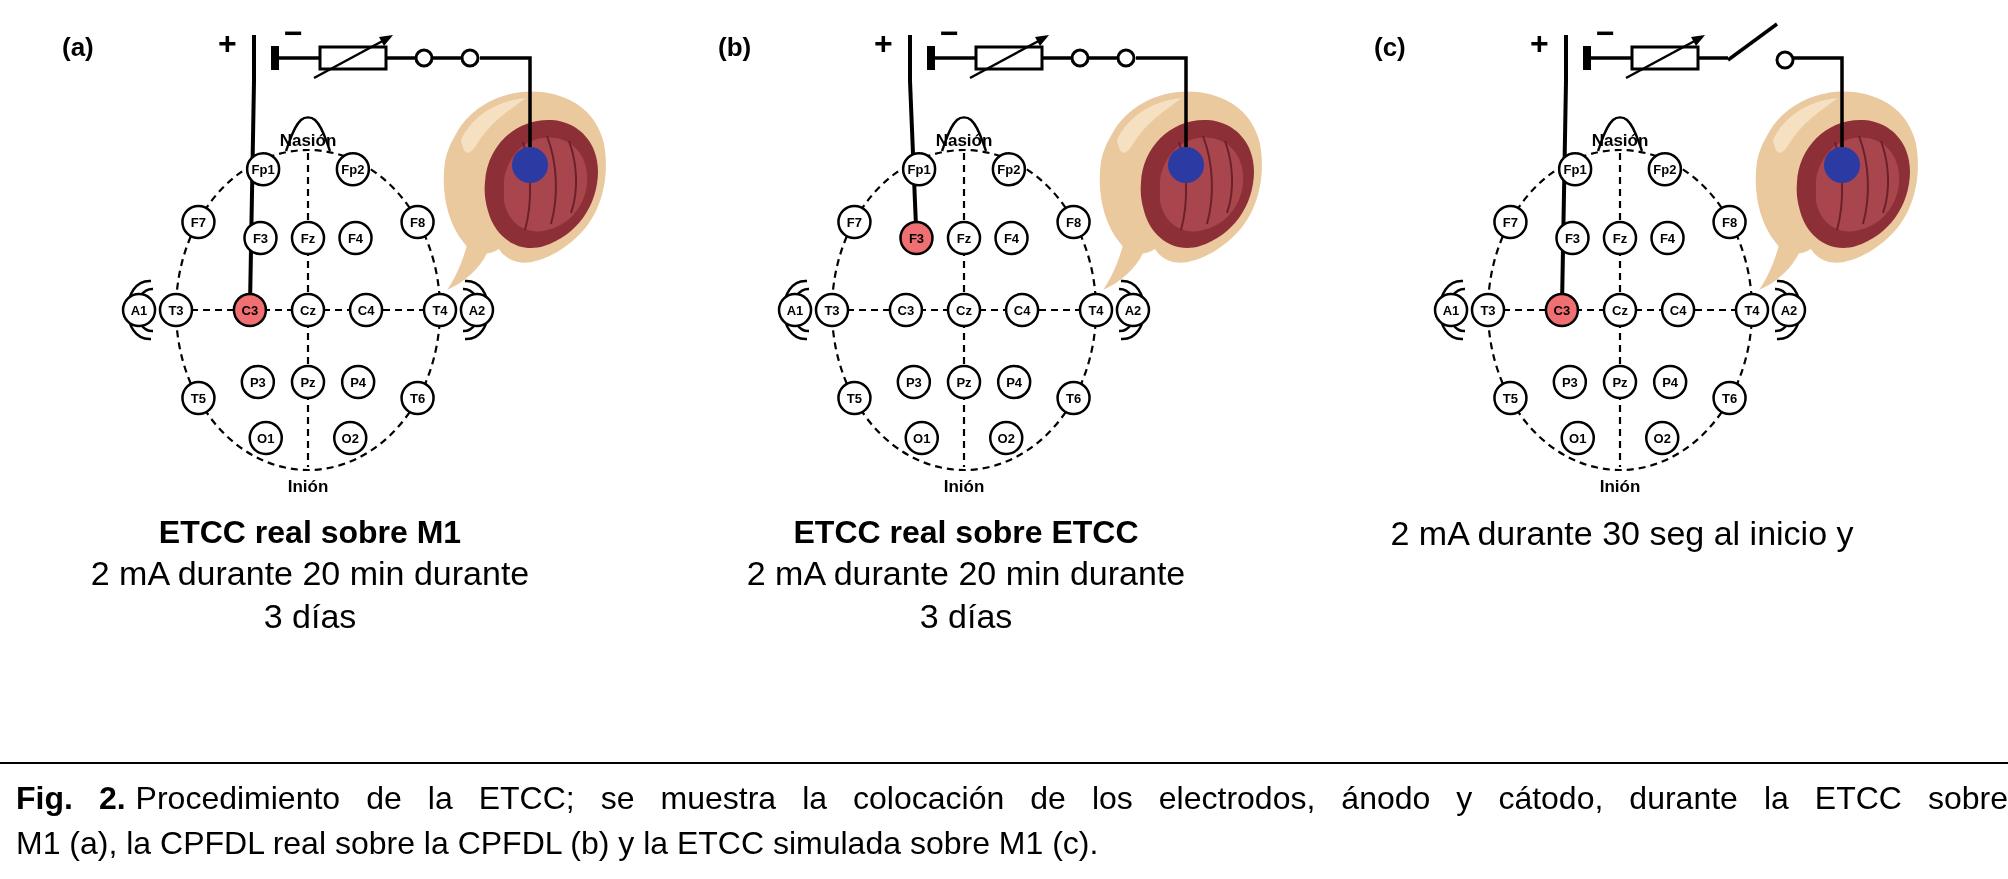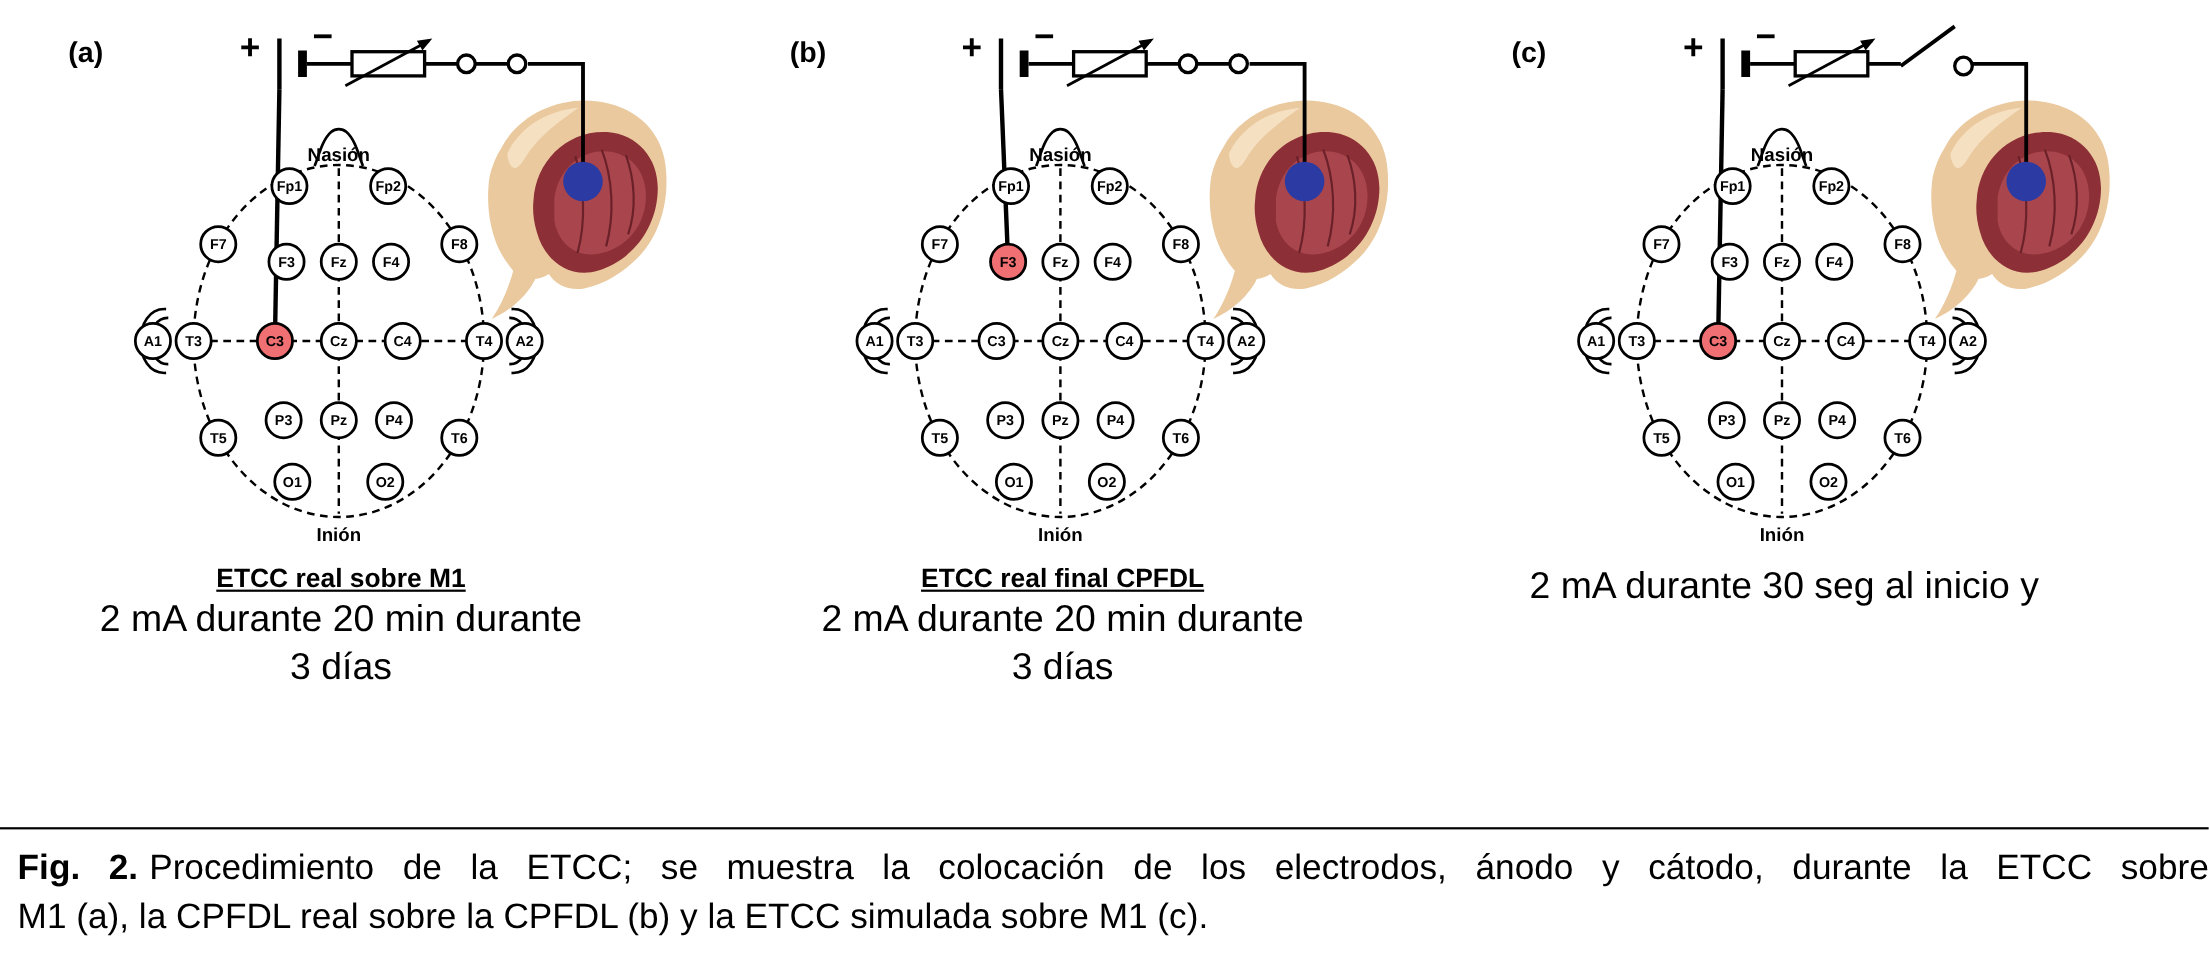--- a/index.html
+++ b/index.html
@@ -5,21 +5,21 @@
   *{box-sizing:border-box}
   html,body{margin:0;padding:0}
   body{
     width:2008px;height:879px;overflow:hidden;background:#fff;color:#000;
     font-family:"Liberation Sans","DejaVu Sans",sans-serif;
   }
   .panels{display:flex;padding:10px 0 0 18px;}
   figure.panel{margin:0;width:656px;}
   svg.diagram{display:block}
   .cap{width:584px;text-align:center;margin-top:10px;}
-  .cap-title{font-size:24px;font-weight:700;line-height:1.25;text-decoration:underline;}
+  .cap-title{font-size:32px;font-weight:700;line-height:1.25;}
   .cap-line{font-size:34px;line-height:1.25;}
   .rule{border:none;border-top:2.5px solid #000;margin:125px 0 12px 0;}
   .figcap-line1,.figcap-line2{margin:0;font-size:32px;line-height:1.4;padding-left:16px;}
   .figcap-line1{text-align:justify;text-align-last:justify;}
   .tag{font-weight:700;margin-right:10px;}
   
   .sign{font:bold 32px "Liberation Sans",sans-serif;}
   .plab{font:bold 26px "Liberation Sans",sans-serif;}
   .headlbl{font:bold 17px "Liberation Sans",sans-serif;text-anchor:middle;}
   .elbl{font:bold 13px "Liberation Sans",sans-serif;text-anchor:middle;}
@@ -290,21 +290,21 @@
             <text x="247.76" y="432.5" class="elbl">O1</text>
           </g>
           <g>
             <circle cx="332.24" cy="428" r="16" fill="#fff" stroke="#000" stroke-width="2.5"></circle>
             <text x="332.24" y="432.5" class="elbl">O2</text>
           </g>
         </g>
         <text x="44" y="46" class="plab">(b)</text>
       </svg>
     <figcaption class="cap">
-      <div class="cap-title">ETCC real final CPFDL</div>
+      <div class="cap-title">ETCC real sobre ETCC</div>
       <div class="cap-line">2 mA durante 20 min durante</div>
       <div class="cap-line">3 días</div>
     </figcaption>
   </figure>
 
   <figure class="panel">
     <svg class="diagram" viewBox="0 0 640 492" width="640" height="492">
         <g>
           <path d="M438,124 C454,94 490,78 524,82 C558,86 580,106 586,134 C592,166 584,202 562,224 C548,238 532,248 514,252 C500,255 487,249 481,239 C469,247 454,244 446,233 C428,211 423,179 427,151 C429,141 433,132 438,124 Z" fill="#eac99e"></path>
           <path d="M450,231 C445,251 438,267 429,280 C447,272 462,258 469,243 Z" fill="#eac99e"></path>

